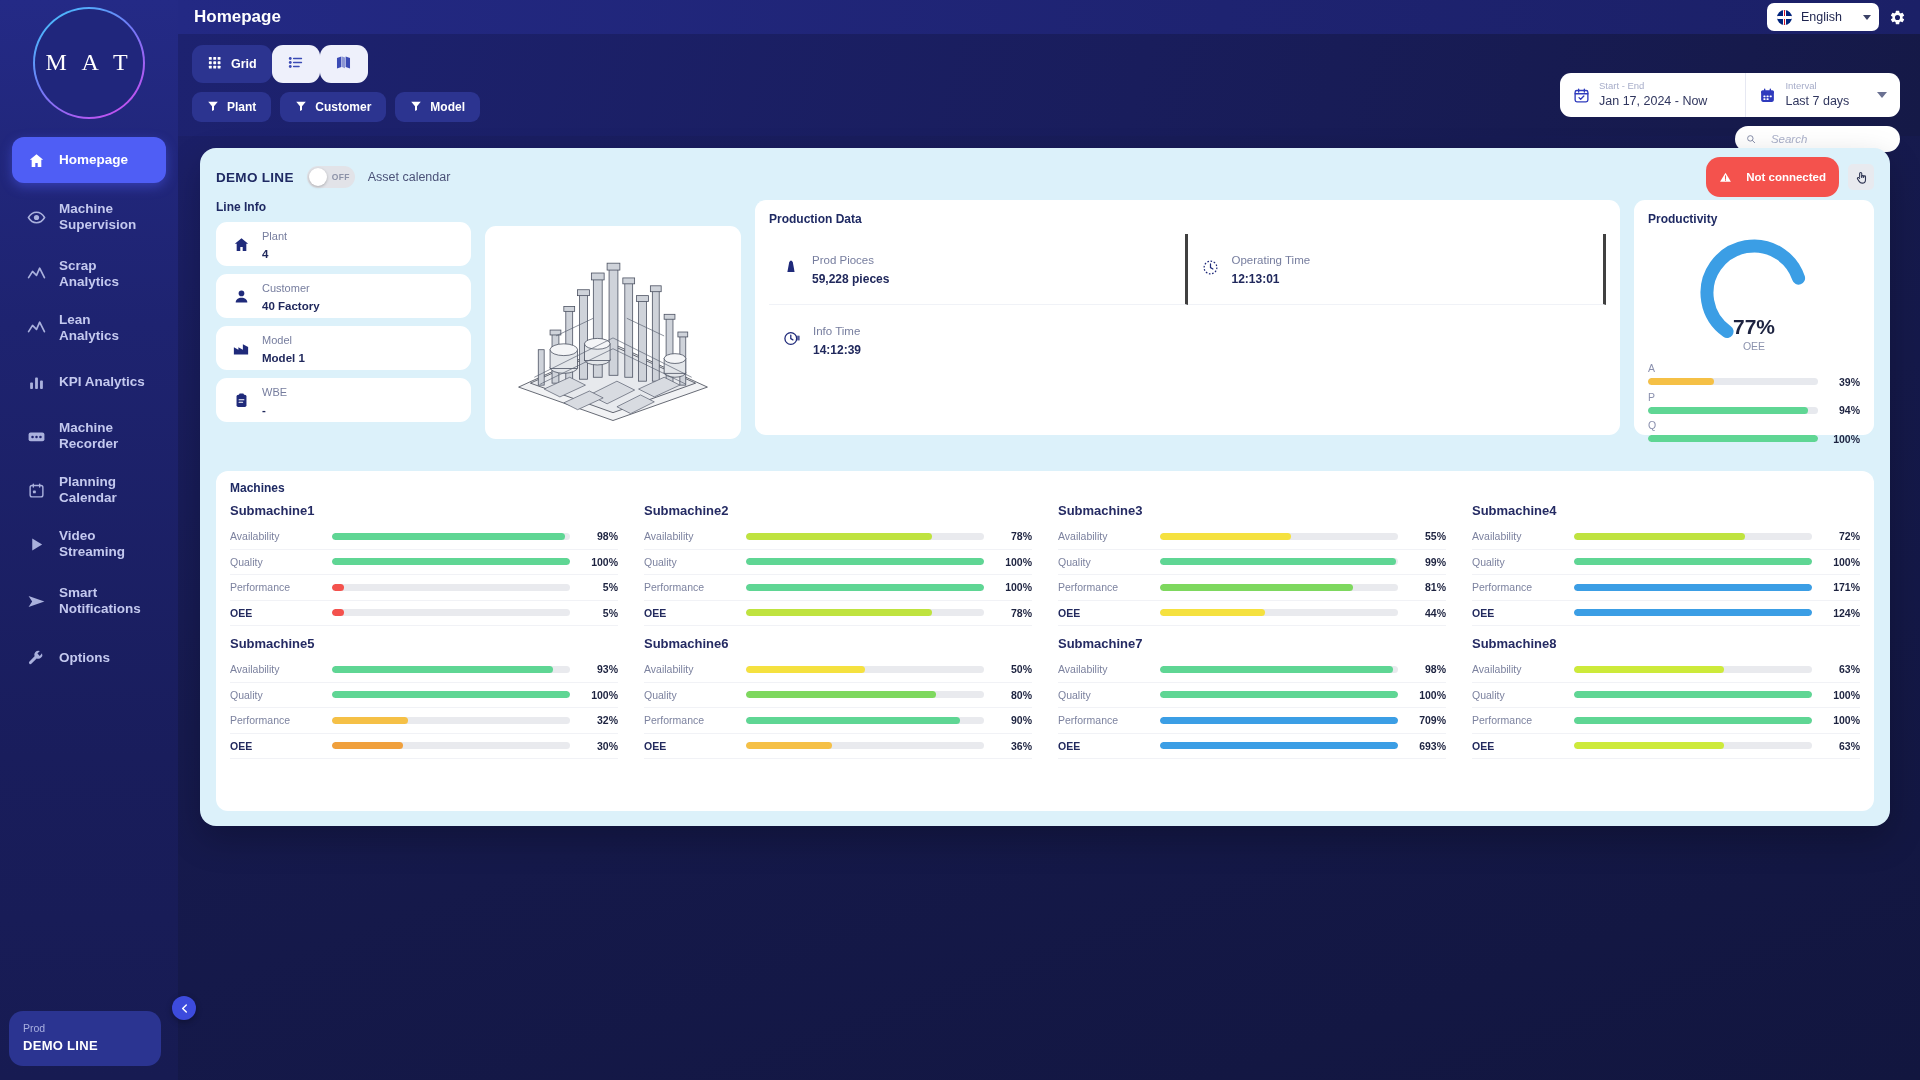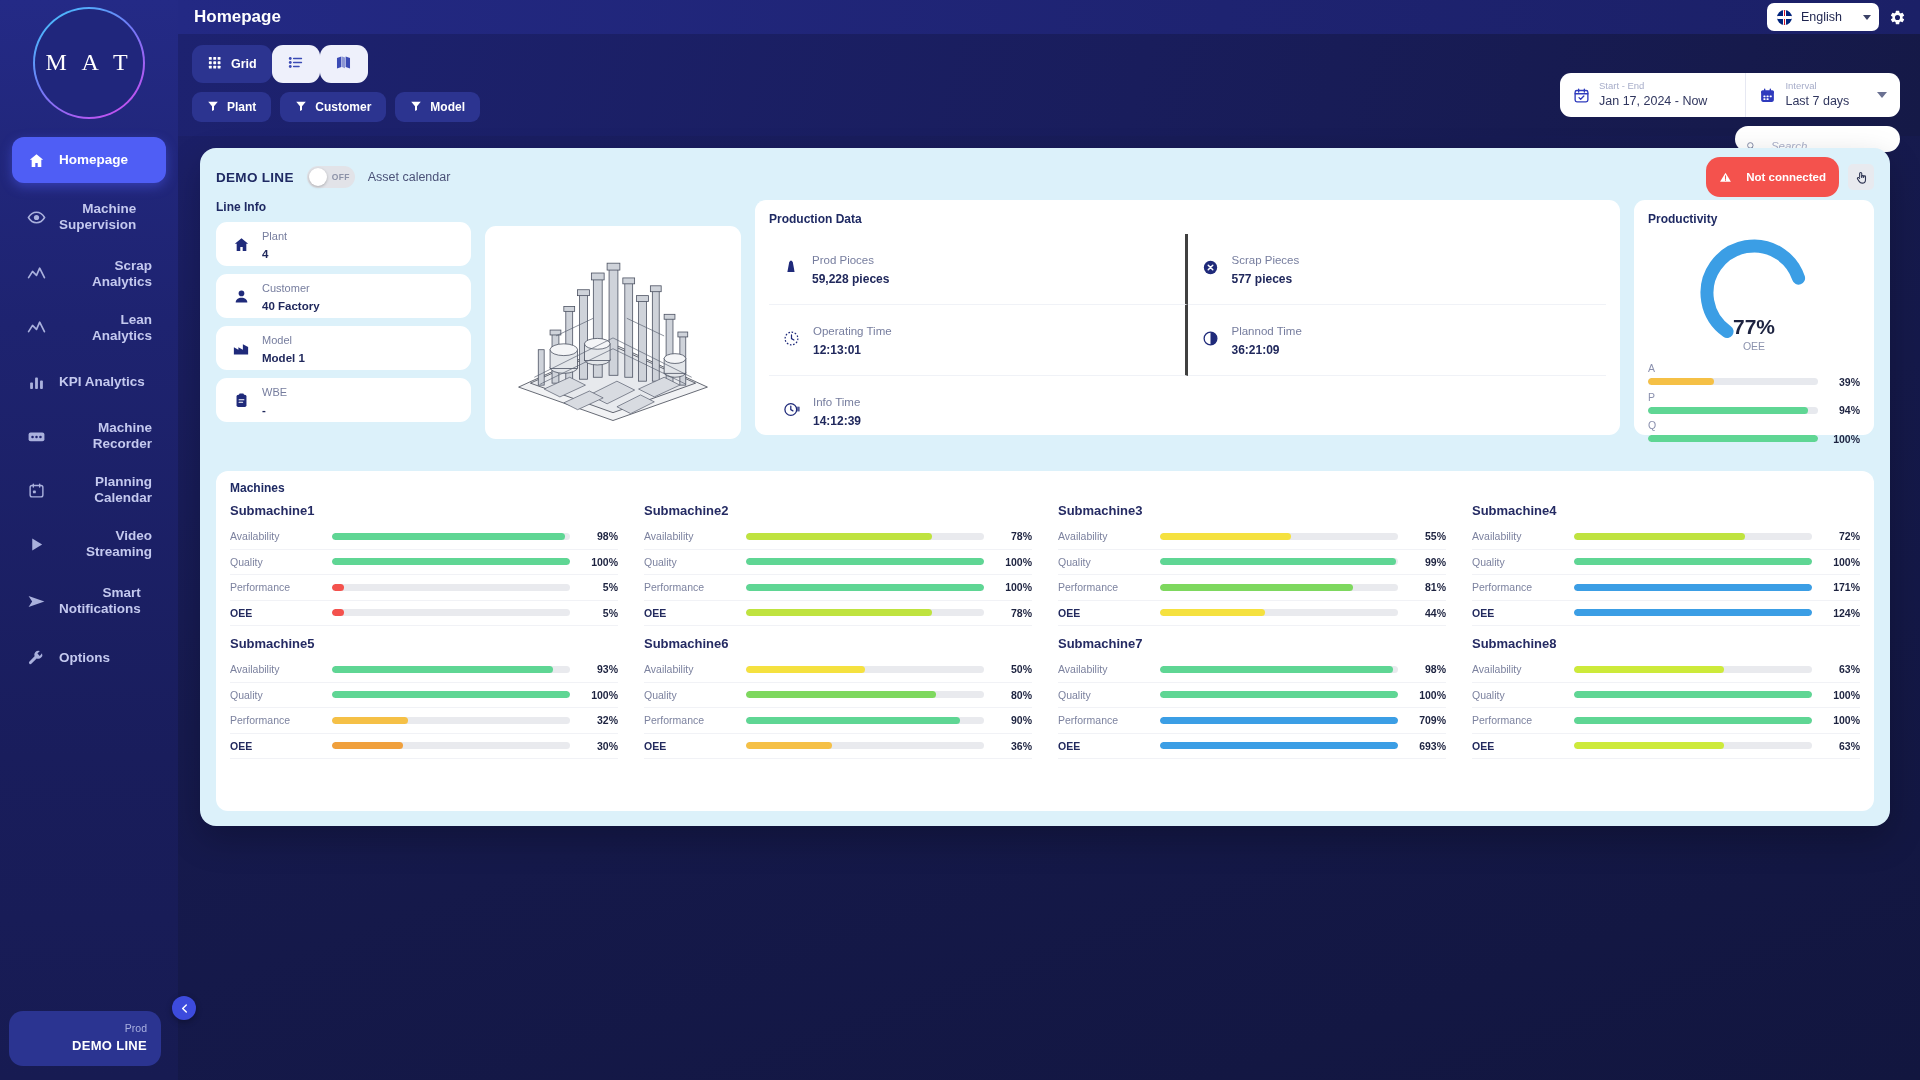--- a/index.html
+++ b/index.html
@@ -12,21 +12,20 @@
   body {
     position: relative;
     background: linear-gradient(160deg,#1d2170 0%, #161a4e 45%, #12163f 100%);
   }
 
   
   #sidebar {
     position: absolute; left: 0; top: 0; width: 178px; height: 1080px;
     background: linear-gradient(180deg,#242a86 0%, #1e2370 30%, #191d5c 70%, #171b52 100%);
     z-index: 20;
-    text-align: right;
   }
   #logo-wrap { height: 125px; display:flex; align-items:center; justify-content:center; }
   .logo-circle {
     width: 112px; height: 112px; border-radius: 50%;
     border: 2px solid transparent;
     background:
       linear-gradient(#20267c,#20267c) padding-box,
       linear-gradient(145deg,#3fd0ff 0%, #6f7bf7 45%, #d946ef 100%) border-box;
     display:flex; align-items:center; justify-content:center;
   }
@@ -105,21 +104,21 @@
     background:#fff; border-radius:11px; display:flex; align-items:center;
   }
   .dr-seg { display:flex; align-items:center; gap:9px; padding:0 13px; height:100%; }
   .dr-seg.first { flex:1.25; border-right:1px solid #e6e8f2; }
   .dr-seg.second { flex:1; }
   .dr-lab { font-size:9.5px; color:#a7adc9; line-height:1.35; }
   .dr-val { font-size:12.5px; color:#30365e; line-height:1.35; }
   .chev-down { width:0;height:0;border-left:5px solid transparent;border-right:5px solid transparent;border-top:6px solid #6a7192; margin-left:auto;}
   #searchbar {
     position:absolute; right:20px; top:92px; width:165px; height:26px;
-    background:#fff; border-radius:13px; display:flex; align-items:flex-end; gap:15px; padding:0 11px;
+    background:#fff; border-radius:13px; display:flex; align-items:flex-end; gap:15px; padding:7px 11px;
   }
   #searchbar input {
     border:none; outline:none; font-size:11.5px; color:#30365e; width:100%;
     font-family:"Liberation Sans", sans-serif; background:transparent;
   }
   #searchbar input::placeholder { color:#aab0c9; font-style:italic; }
 
   
   #maincard {
     position:absolute; left:200px; top:148px; width: 1690px; height: 678px;
@@ -561,43 +560,27 @@
       <div class="sec-title">Production Data</div>
       <div class="pd-grid" id="pd-grid">
           <div class="pd-cell brd-r brd-b">
             <span><svg width="16" height="16" viewBox="0 0 24 24">
                 <path d="M9.4 4.6h5.2l2.8 14.8H6.6Z" fill="#1f2a7a"></path>
                 <rect x="10" y="2.6" width="4" height="2.6" rx="1" fill="#1f2a7a"></rect>
               </svg></span>
   <span><span class="pd-k">Prod Pioces</span><br>
   <span class="pd-v">59,228 pieces</span></span>
           </div>
-          <div class="pd-cell brd-b">
-            <span><svg width="17" height="17" viewBox="0 0 24 24">
-                <circle cx="12" cy="12" r="9.4" fill="#1f2a7a"></circle>
-                <path d="M8.8 8.8 15.2 15.2M15.2 8.8 8.8 15.2" stroke="#fff" stroke-width="2.1" stroke-linecap="round"></path>
-              </svg></span>
-  <span><span class="pd-k">Scrap Pieces</span><br>
-  <span class="pd-v">577 pieces</span></span>
-          </div>
           <div class="pd-cell brd-r brd-b">
             <span><svg width="17" height="17" viewBox="0 0 24 24">
                 <circle cx="12" cy="12" r="9" fill="none" stroke="#1f2a7a" stroke-width="1.7" stroke-dasharray="2.3 2.3"></circle>
                 <path d="M12 7v5.2l3.4 2" fill="none" stroke="#1f2a7a" stroke-width="1.7" stroke-linecap="round"></path>
               </svg></span>
   <span><span class="pd-k">Operating Time</span><br>
   <span class="pd-v">12:13:01</span></span>
-          </div>
-          <div class="pd-cell brd-b">
-            <span><svg width="17" height="17" viewBox="0 0 24 24">
-                <circle cx="12" cy="12" r="9" fill="none" stroke="#1f2a7a" stroke-width="1.8"></circle>
-                <path d="M12 3a9 9 0 0 1 0 18Z" fill="#1f2a7a"></path>
-              </svg></span>
-  <span><span class="pd-k">Plannod Time</span><br>
-  <span class="pd-v">36:21:09</span></span>
           </div>
           <div class="pd-cell">
             <span><svg width="17" height="17" viewBox="0 0 24 24">
                 <circle cx="11" cy="12" r="8.3" fill="none" stroke="#1f2a7a" stroke-width="1.8"></circle>
                 <path d="M11 7.2v5l3 1.8" fill="none" stroke="#1f2a7a" stroke-width="1.8" stroke-linecap="round"></path>
                 <path d="M19.8 8.6v5.4M22.4 8.6v5.4" stroke="#1f2a7a" stroke-width="1.8" stroke-linecap="round"></path>
               </svg></span>
   <span><span class="pd-k">Info Time</span><br>
   <span class="pd-v">14:12:39</span></span>
           </div>

